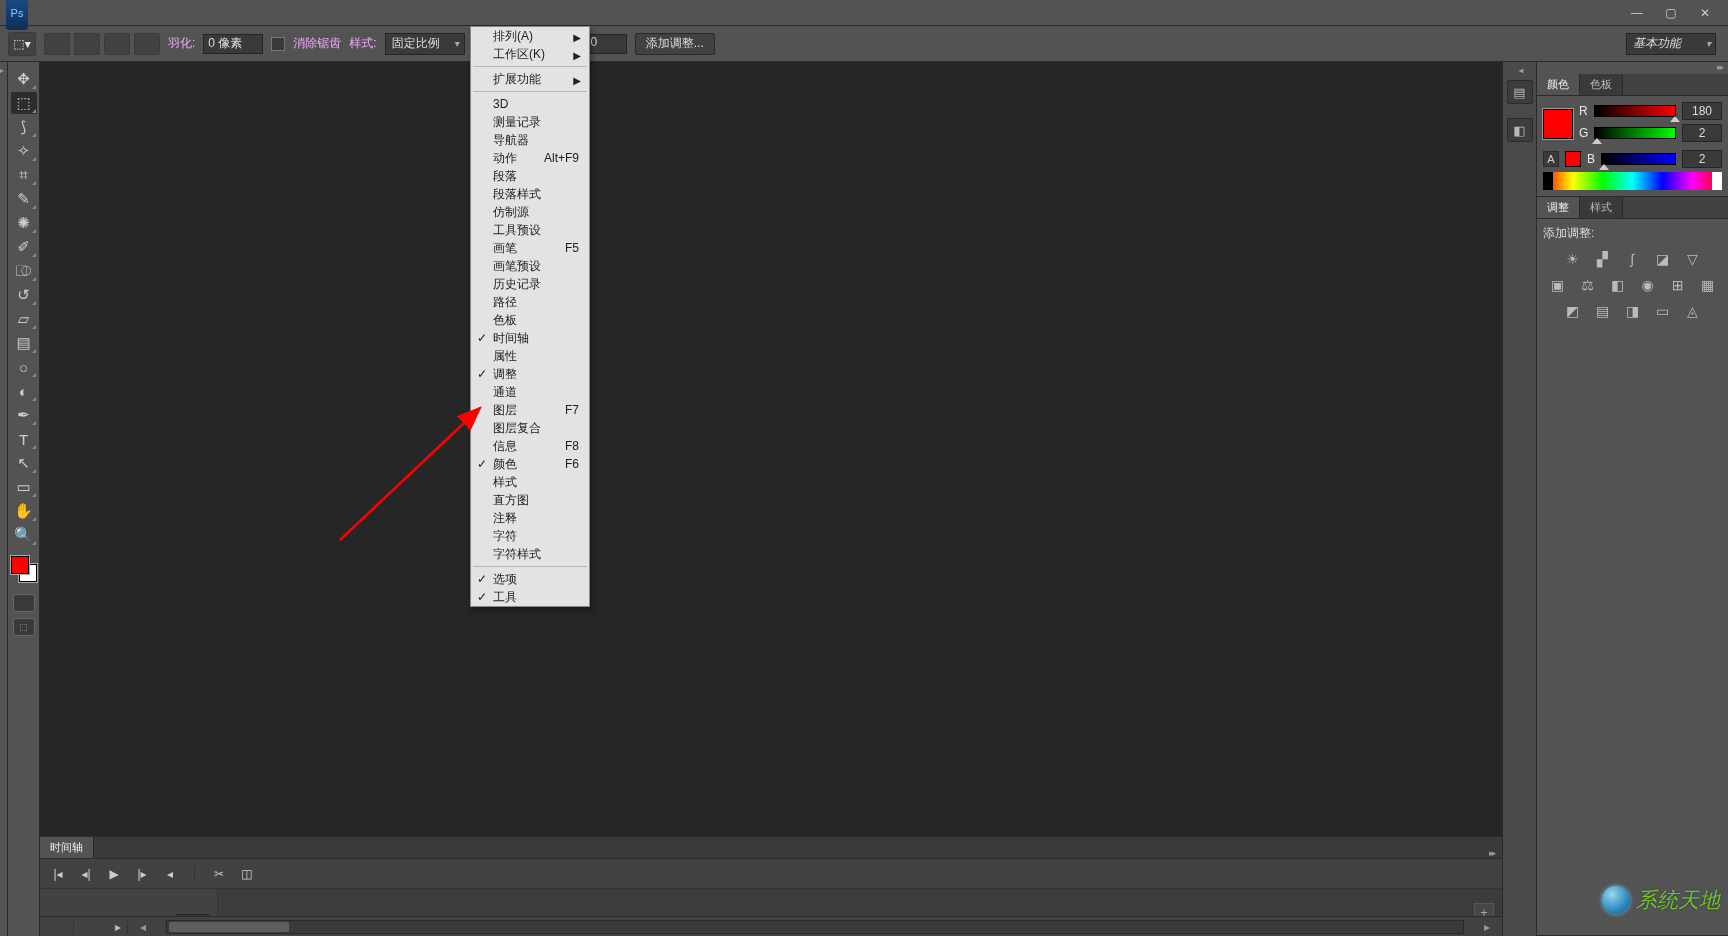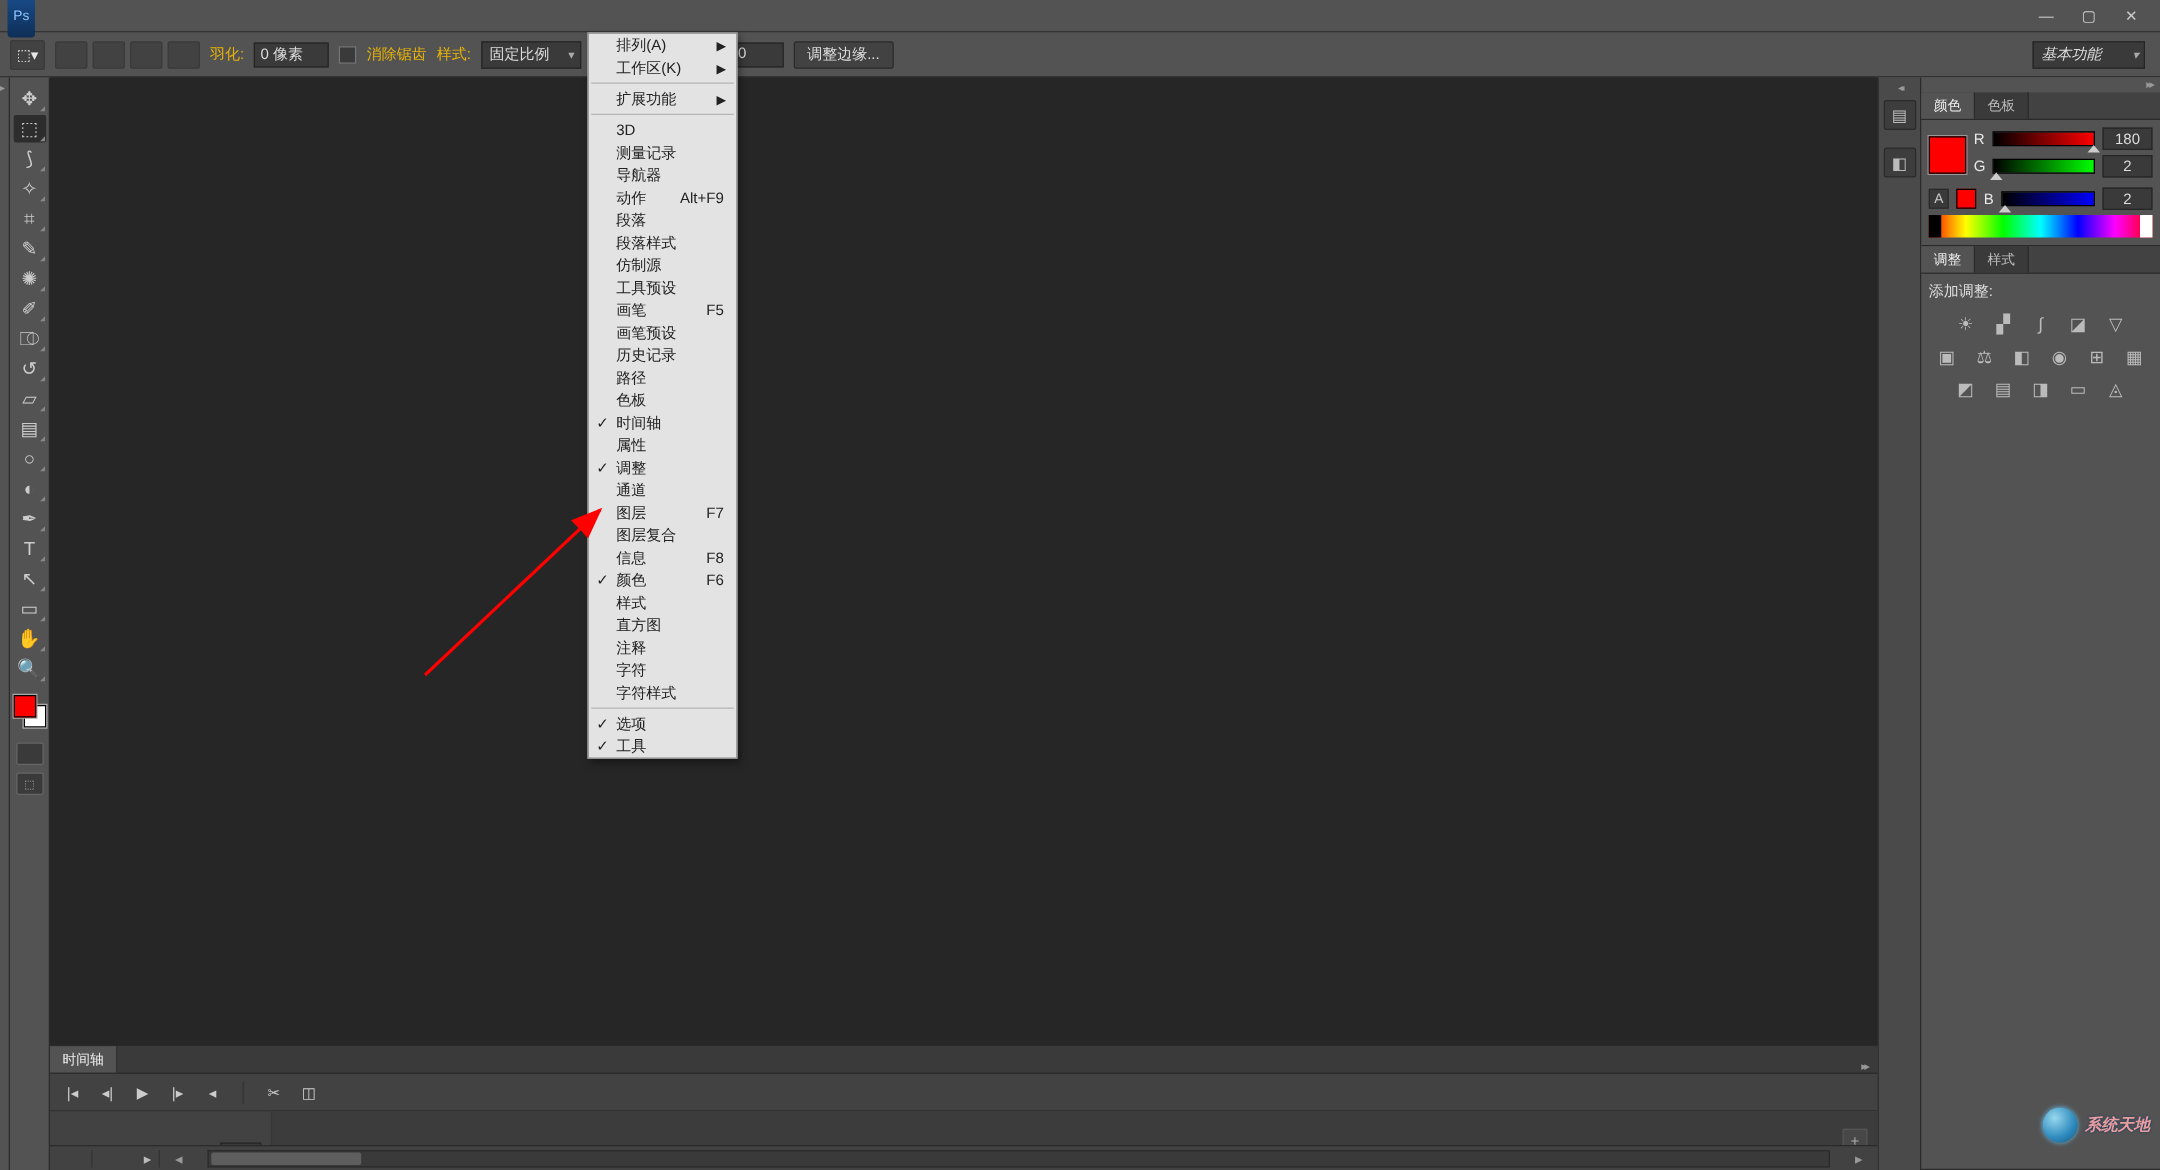--- a/index.html
+++ b/index.html
@@ -11,21 +11,21 @@
 .menubar .menu-item { padding: 0 8px; height: 26px; line-height: 26px; cursor: default; color:#e6e6e6;}
 .menubar .menu-item.active { background: #4b6eaf; color:#fff;}
 .window-controls { margin-left:auto; display:flex; gap:12px; padding-right:6px; color:#ccc;}
 .window-controls span { width:22px; text-align:center; }
 
 
 .optionsbar { height: 36px; background: #535353; border-bottom:1px solid #2a2a2a; display:flex; align-items:center; padding:0 8px; gap:8px;}
 .tool-ico { width:28px; height:24px; border:1px solid #3a3a3a; background:#424242; display:flex; align-items:center; justify-content:center; border-radius:2px;}
 .opt-group { display:flex; gap:4px; align-items:center;}
 .opt-group .mode-btn { width:26px; height:22px; background:#424242; border:1px solid #3a3a3a; border-radius:2px;}
-.opt-label { color:#eab308; }
+.opt-label { color:#f0abfc; }
 .opt-input { width:60px; height:20px; background:#3a3a3a; border:1px solid #252525; color:#ddd; padding:0 4px;}
 .opt-check { width:14px;height:14px; border:1px solid #777; background:#3a3a3a; display:inline-block;}
 .opt-select { height:22px; background:#3a3a3a; border:1px solid #252525; color:#ddd; padding:0 18px 0 6px; position:relative; min-width:80px; display:flex; align-items:center;}
 .opt-select::after { content:"▾"; position:absolute; right:4px; color:#aaa; font-size:10px;}
 .opt-btn { height:22px; background:#424242; border:1px solid #2a2a2a; color:#ddd; padding:0 10px; display:flex; align-items:center; border-radius:2px;}
 .workspace-select { margin-left:auto; margin-right:4px;font-style:italic;}
 .workspace-select .opt-select{ min-width:90px;}
 
 
 .main { position:absolute; top:62px; left:0; right:0; bottom:0; display:flex; }
@@ -107,21 +107,21 @@
 
 .statusbar { position:absolute; left:0; right:0; bottom:0; height:20px; background:#424242; border-top:1px solid #2a2a2a; display:flex; align-items:center; padding:0 8px; gap:8px;}
 .status-seg { padding:0 6px; color:#bbb; border-right:1px solid #333; height:14px; line-height:14px;}
 .scroll-track { flex:1; height:14px; background:#3a3a3a; margin:0 8px; position:relative; border:1px solid #2a2a2a;}
 .scroll-thumb { position:absolute; left:2px; top:1px; width:120px; height:10px; background:#5e5e5e; border-radius:2px;}
 .scroll-arrow { width:14px; text-align:center; color:#999;}
 
 
 .watermark { position:absolute; right:8px; bottom:22px; display:flex; align-items:center; gap:6px; opacity:0.9;}
 .watermark .globe { width:28px; height:28px; border-radius:50%; background:radial-gradient(circle at 35% 30%, #9fe6ff, #2a90c9 60%, #0d5a87); box-shadow:0 0 4px #6cf;}
-.watermark .txt { color:#fca5a5; font-size:13px; font-style:italic; font-weight:bold; text-shadow:0 0 2px #036;}
+.watermark .txt { color:#84cc16; font-size:21px; font-style:italic; font-weight:normal; text-shadow:0 0 2px #036;}
 
 
 .type-a { width:16px; height:16px; background:#3a3a3a; border:1px solid #2a2a2a; color:#ccc; text-align:center; line-height:14px; font-size:11px;}
 </style>
 </head>
 <body>
 
 <div class="menubar">
   <div class="ps-logo">Ps</div>
   <div class="window-controls">
@@ -144,21 +144,21 @@
   <span class="opt-check"></span>
   <span class="opt-label">消除锯齿</span>
   <span class="opt-label">样式:</span>
   <div class="opt-select">
       <span>固定比例</span>
     </div>
   <span class="opt-label">宽度</span>
   <div class="opt-input" style="width:48px"></div>
   <span style="color:#aaa">⇄</span>
   <div class="opt-input" style="width:48px">30</div>
-  <div class="opt-btn">调整边缘...</div>
+  <div class="opt-btn">添加调整...</div>
   <div class="workspace-select">
     <div class="opt-select">
         <span>基本功能</span>
       </div>
   </div>
 </div>
 
 <div class="dropdown" id="window-dropdown">
     <div class="dd-item">排列(A)<span class="sub">▶</span></div>
     <div class="dd-item">工作区(K)<span class="sub">▶</span></div>

